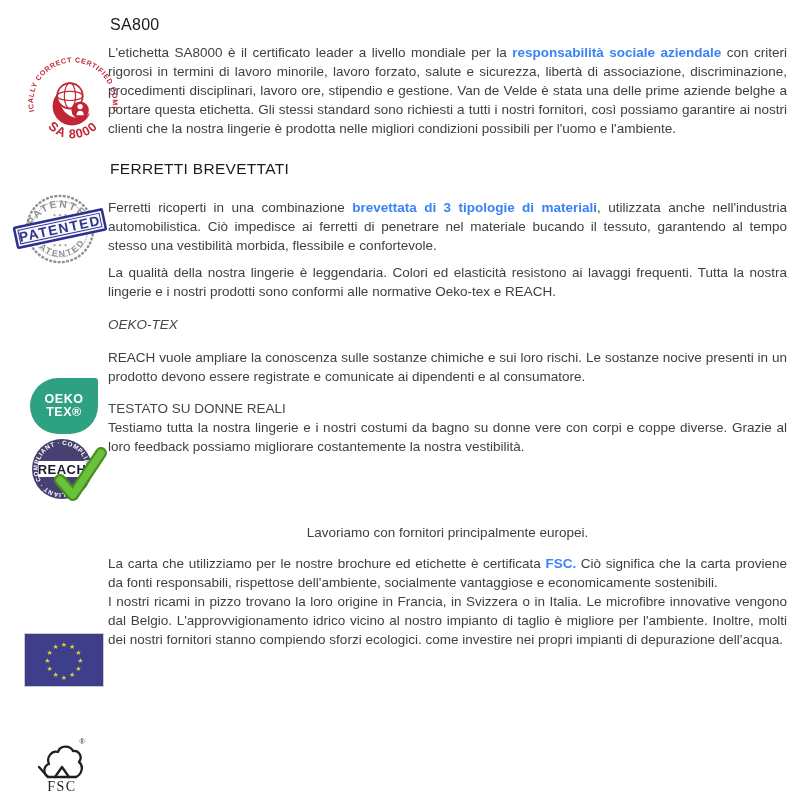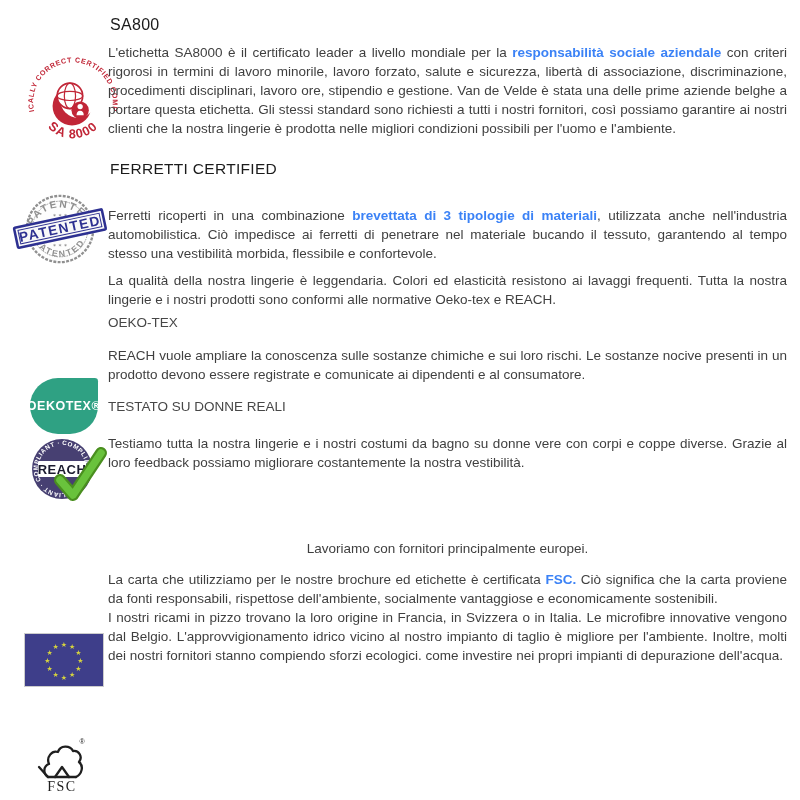--- a/index.html
+++ b/index.html
@@ -11,38 +11,38 @@
   .page{position:absolute;inset:0;}
   
   .text-col{position:absolute;left:108px;top:0;width:679px;}
   .body{font-size:13.5px;line-height:19px;text-align:justify;margin:0;color:#3f3f3f;}
   .bseg{font-weight:700;color:#3b82f6;}
   .h{font-size:15.5px;font-weight:400;color:#1b1b1b;letter-spacing:.3px;margin:0 0 0 2px;}
   .sub{font-size:13.5px;line-height:19px;color:#474747;margin:0;}
   .h-sa{margin-top:16px;font-size:16px;}
   .p-sa{margin-top:9px;}
   .h-fer{margin-top:22px;}
-  .p-fer{margin-top:28px;}
+  .p-fer{margin-top:20px;}
   .h-lin{margin-top:27px;}
   .p-lin{margin-top:8px;}
-  .lbl-oeko{margin-top:4px;}
+  .lbl-oeko{margin-top:14px;font-style:italic;}
   .p-oeko{margin-top:0;}
   .p-reach{margin-top:14px;}
   .lbl-testato{margin-top:13px;}
-  .p-testato{margin-top:18px;}
+  .p-testato{}
   .p-eu-intro{margin-top:67px;text-align:center;}
   .p-eu{margin-top:0;}
   .p-fsc{margin-top:12px;}
   
   .icon{position:absolute;}
   .icon-sa{left:24px;top:52px;width:98px;height:98px;}
   .icon-pat{left:12px;top:190px;width:98px;height:80px;}
   .icon-oeko{left:30px;top:378px;width:68px;height:56px;
     background:#2fa183;border-radius:34px 4px 34px 34px;
-    display:flex;flex-direction:row;align-items:center;justify-content:center;}
+    display:flex;flex-direction:column;align-items:center;justify-content:center;}
   .icon-oeko .t{color:#ffffff;font-weight:700;font-size:12.5px;line-height:13px;letter-spacing:.5px;}
   .icon-reach{left:26px;top:436px;width:86px;height:70px;}
   .icon-eu{left:25px;top:634px;width:78px;height:52px;outline:1px solid #cccccc;}
   .icon-fsc{left:36px;top:736px;width:52px;height:58px;}
   svg{display:block;width:100%;height:100%;}
 </style>
 </head>
 <body>
 
 <div class="page">
@@ -146,21 +146,21 @@
       <text x="46" y="8" font-size="7" fill="#1f1f1f" text-anchor="middle">®</text>
       <text x="26" y="55" font-size="14" fill="#1f1f1f" letter-spacing="1.5" text-anchor="middle" font-family="Liberation Serif, serif">FSC</text>
     </svg>
   </div>
 
   <div class="text-col">
 
     <h2 class="h h-sa">SA800</h2>
     <p class="body p-sa"><span>L'etichetta SA8000 è il certificato leader a livello mondiale per la </span><span class="bseg">responsabilità sociale aziendale</span><span> con criteri rigorosi in termini di lavoro minorile, lavoro forzato, salute e sicurezza, libertà di associazione, discriminazione, procedimenti disciplinari, lavoro ore, stipendio e gestione. Van de Velde è stata una delle prime aziende belghe a portare questa etichetta.  Gli stessi standard sono richiesti a tutti i nostri fornitori, così possiamo garantire ai nostri clienti che la nostra lingerie è prodotta nelle migliori condizioni possibili per l'uomo e l'ambiente.</span></p>
 
-    <h2 class="h h-fer">FERRETTI CERTIFIED</h2>
+    <h2 class="h h-fer">FERRETTI BREVETTATI</h2>
     <p class="body p-fer"><span>Ferretti ricoperti in una combinazione </span><span class="bseg">brevettata di 3 tipologie di materiali</span><span>, utilizzata anche nell'industria automobilistica. Ciò impedisce ai ferretti di penetrare nel materiale bucando il tessuto, garantendo al tempo stesso una vestibilità morbida, flessibile e confortevole.</span></p>
 
     <p class="body p-lin"><span>La qualità della nostra lingerie è leggendaria. Colori ed elasticità resistono ai lavaggi frequenti. Tutta la nostra lingerie e i nostri prodotti sono conformi alle normative Oeko-tex e REACH.</span></p>
 
     <p class="sub lbl-oeko">OEKO-TEX</p>
 
     <p class="body p-reach"><span>REACH vuole ampliare la conoscenza sulle sostanze chimiche e sui loro rischi. Le sostanze nocive presenti in un prodotto devono essere registrate e comunicate ai dipendenti e al consumatore.</span></p>
 
     <p class="sub lbl-testato">TESTATO SU DONNE REALI</p>
     <p class="body p-testato"><span>Testiamo tutta la nostra lingerie e i nostri costumi da bagno su donne vere con corpi e coppe diverse. Grazie al loro feedback possiamo migliorare costantemente la nostra vestibilità.</span></p>

